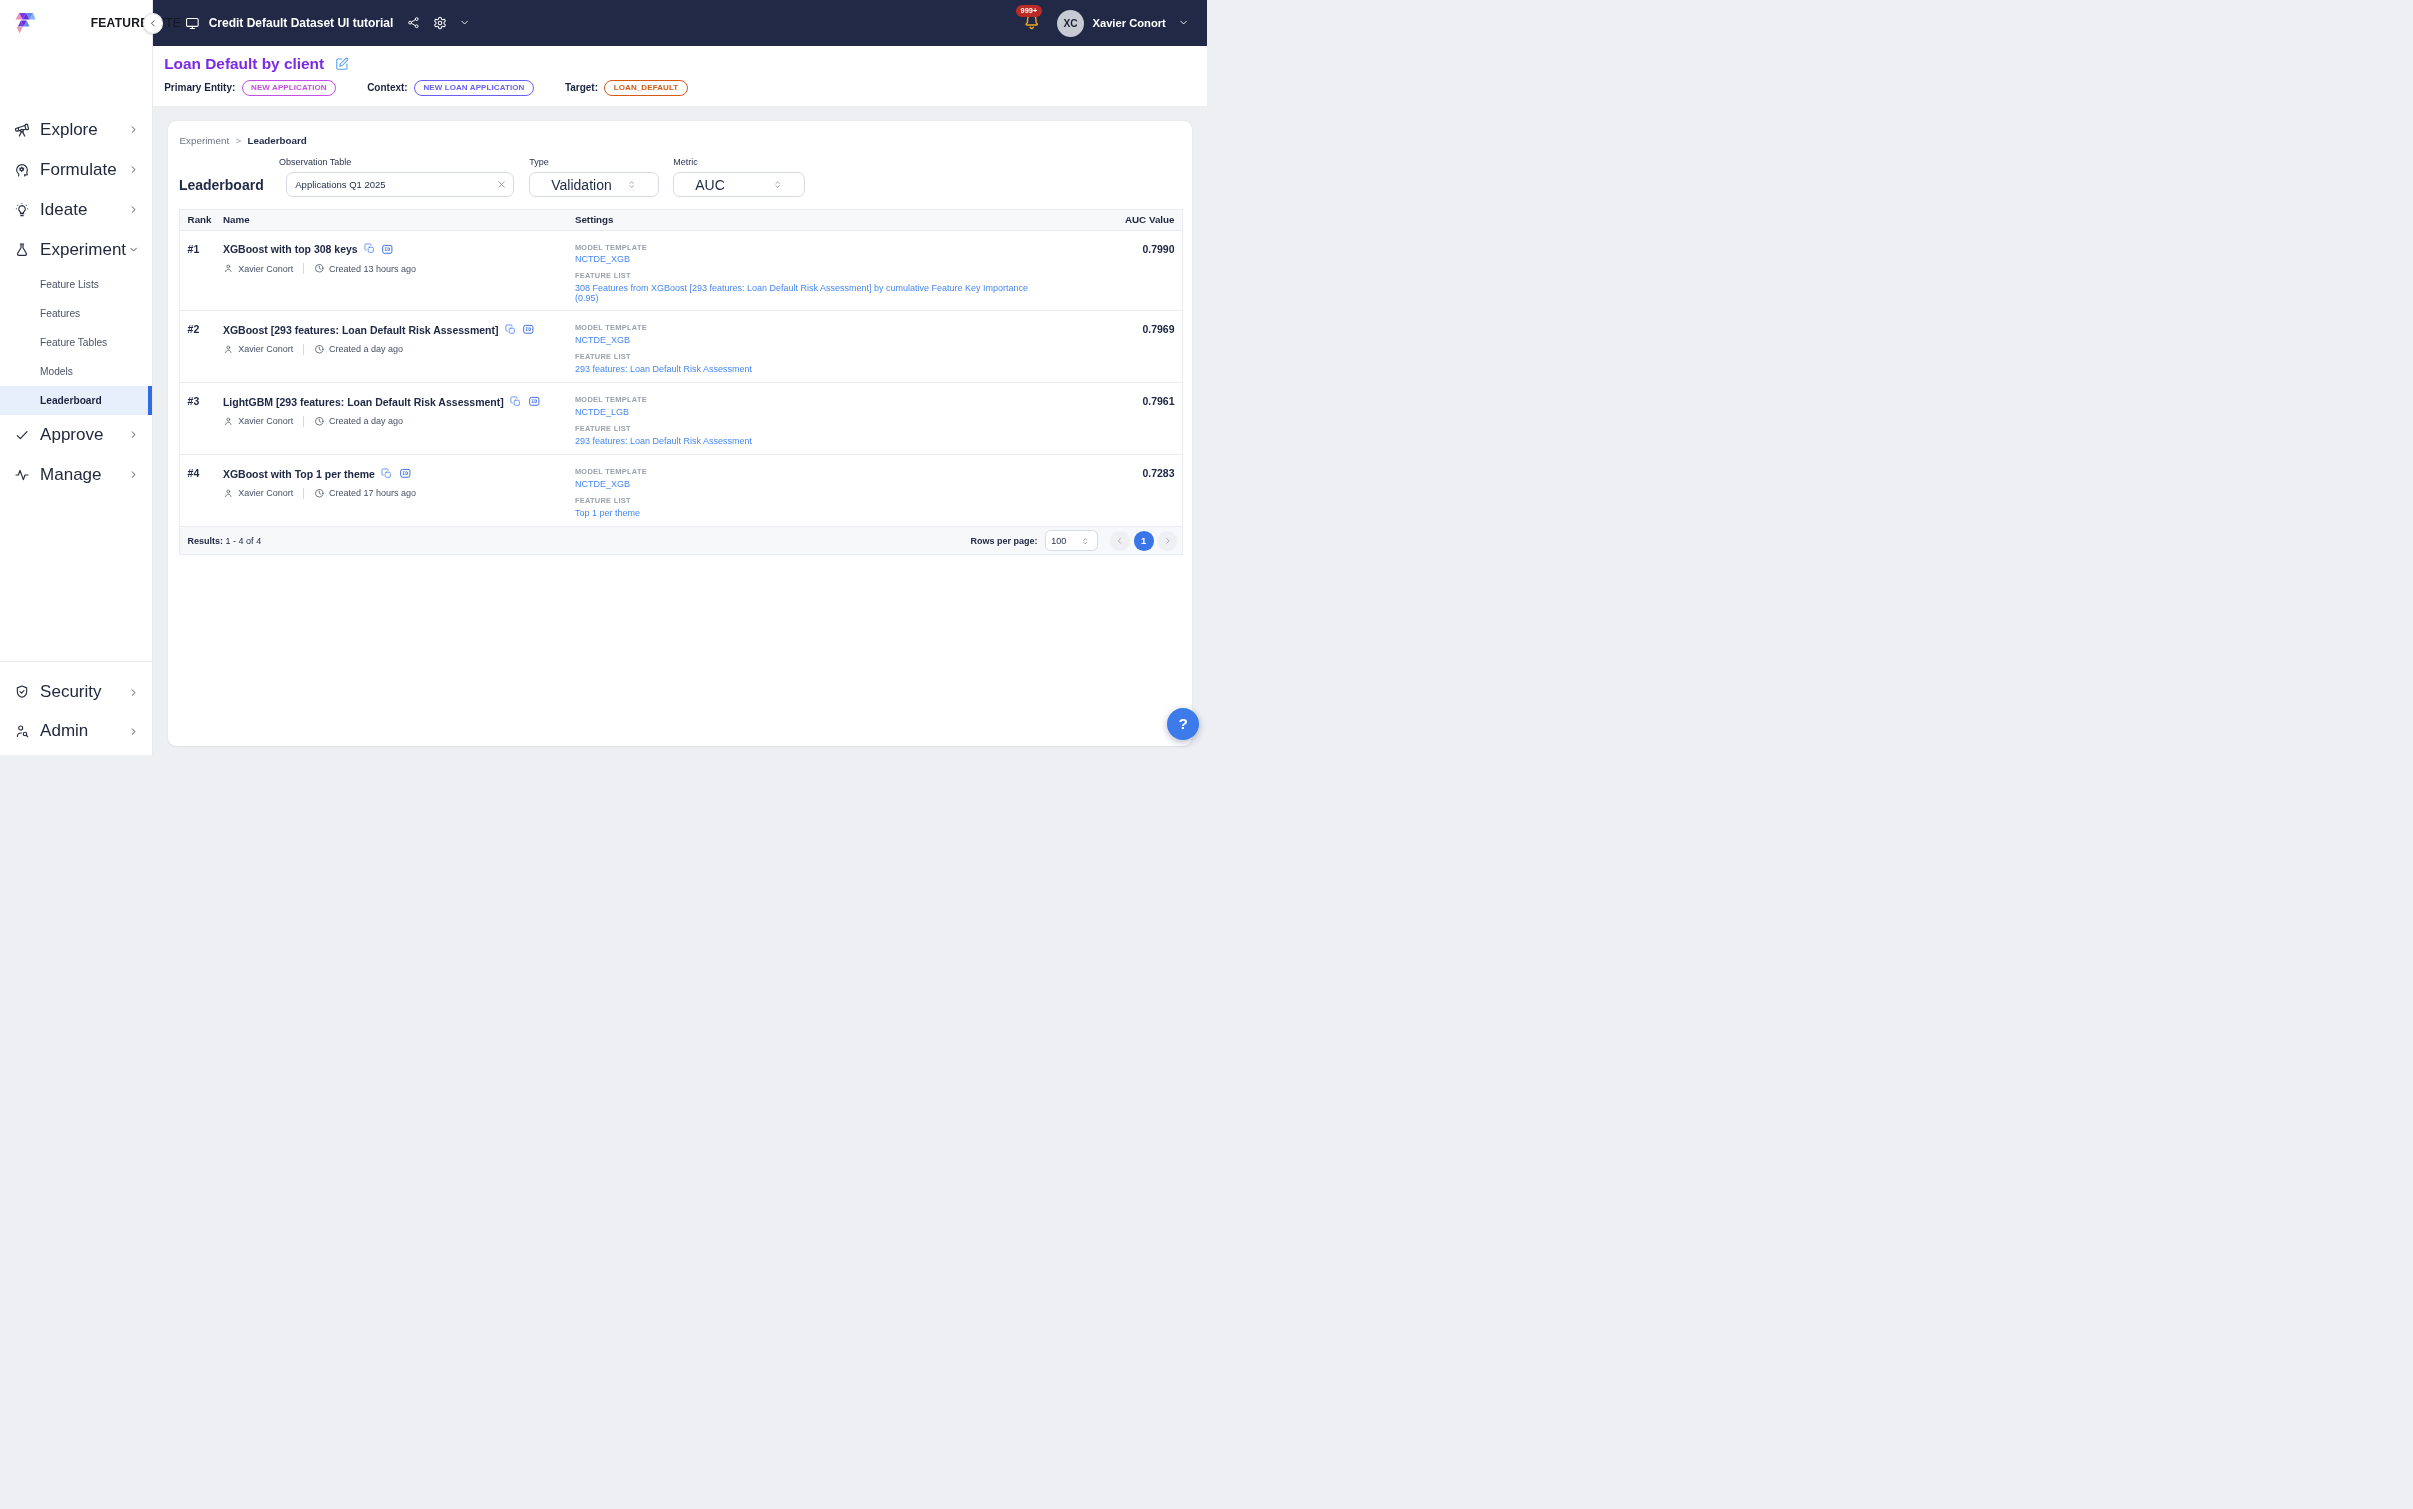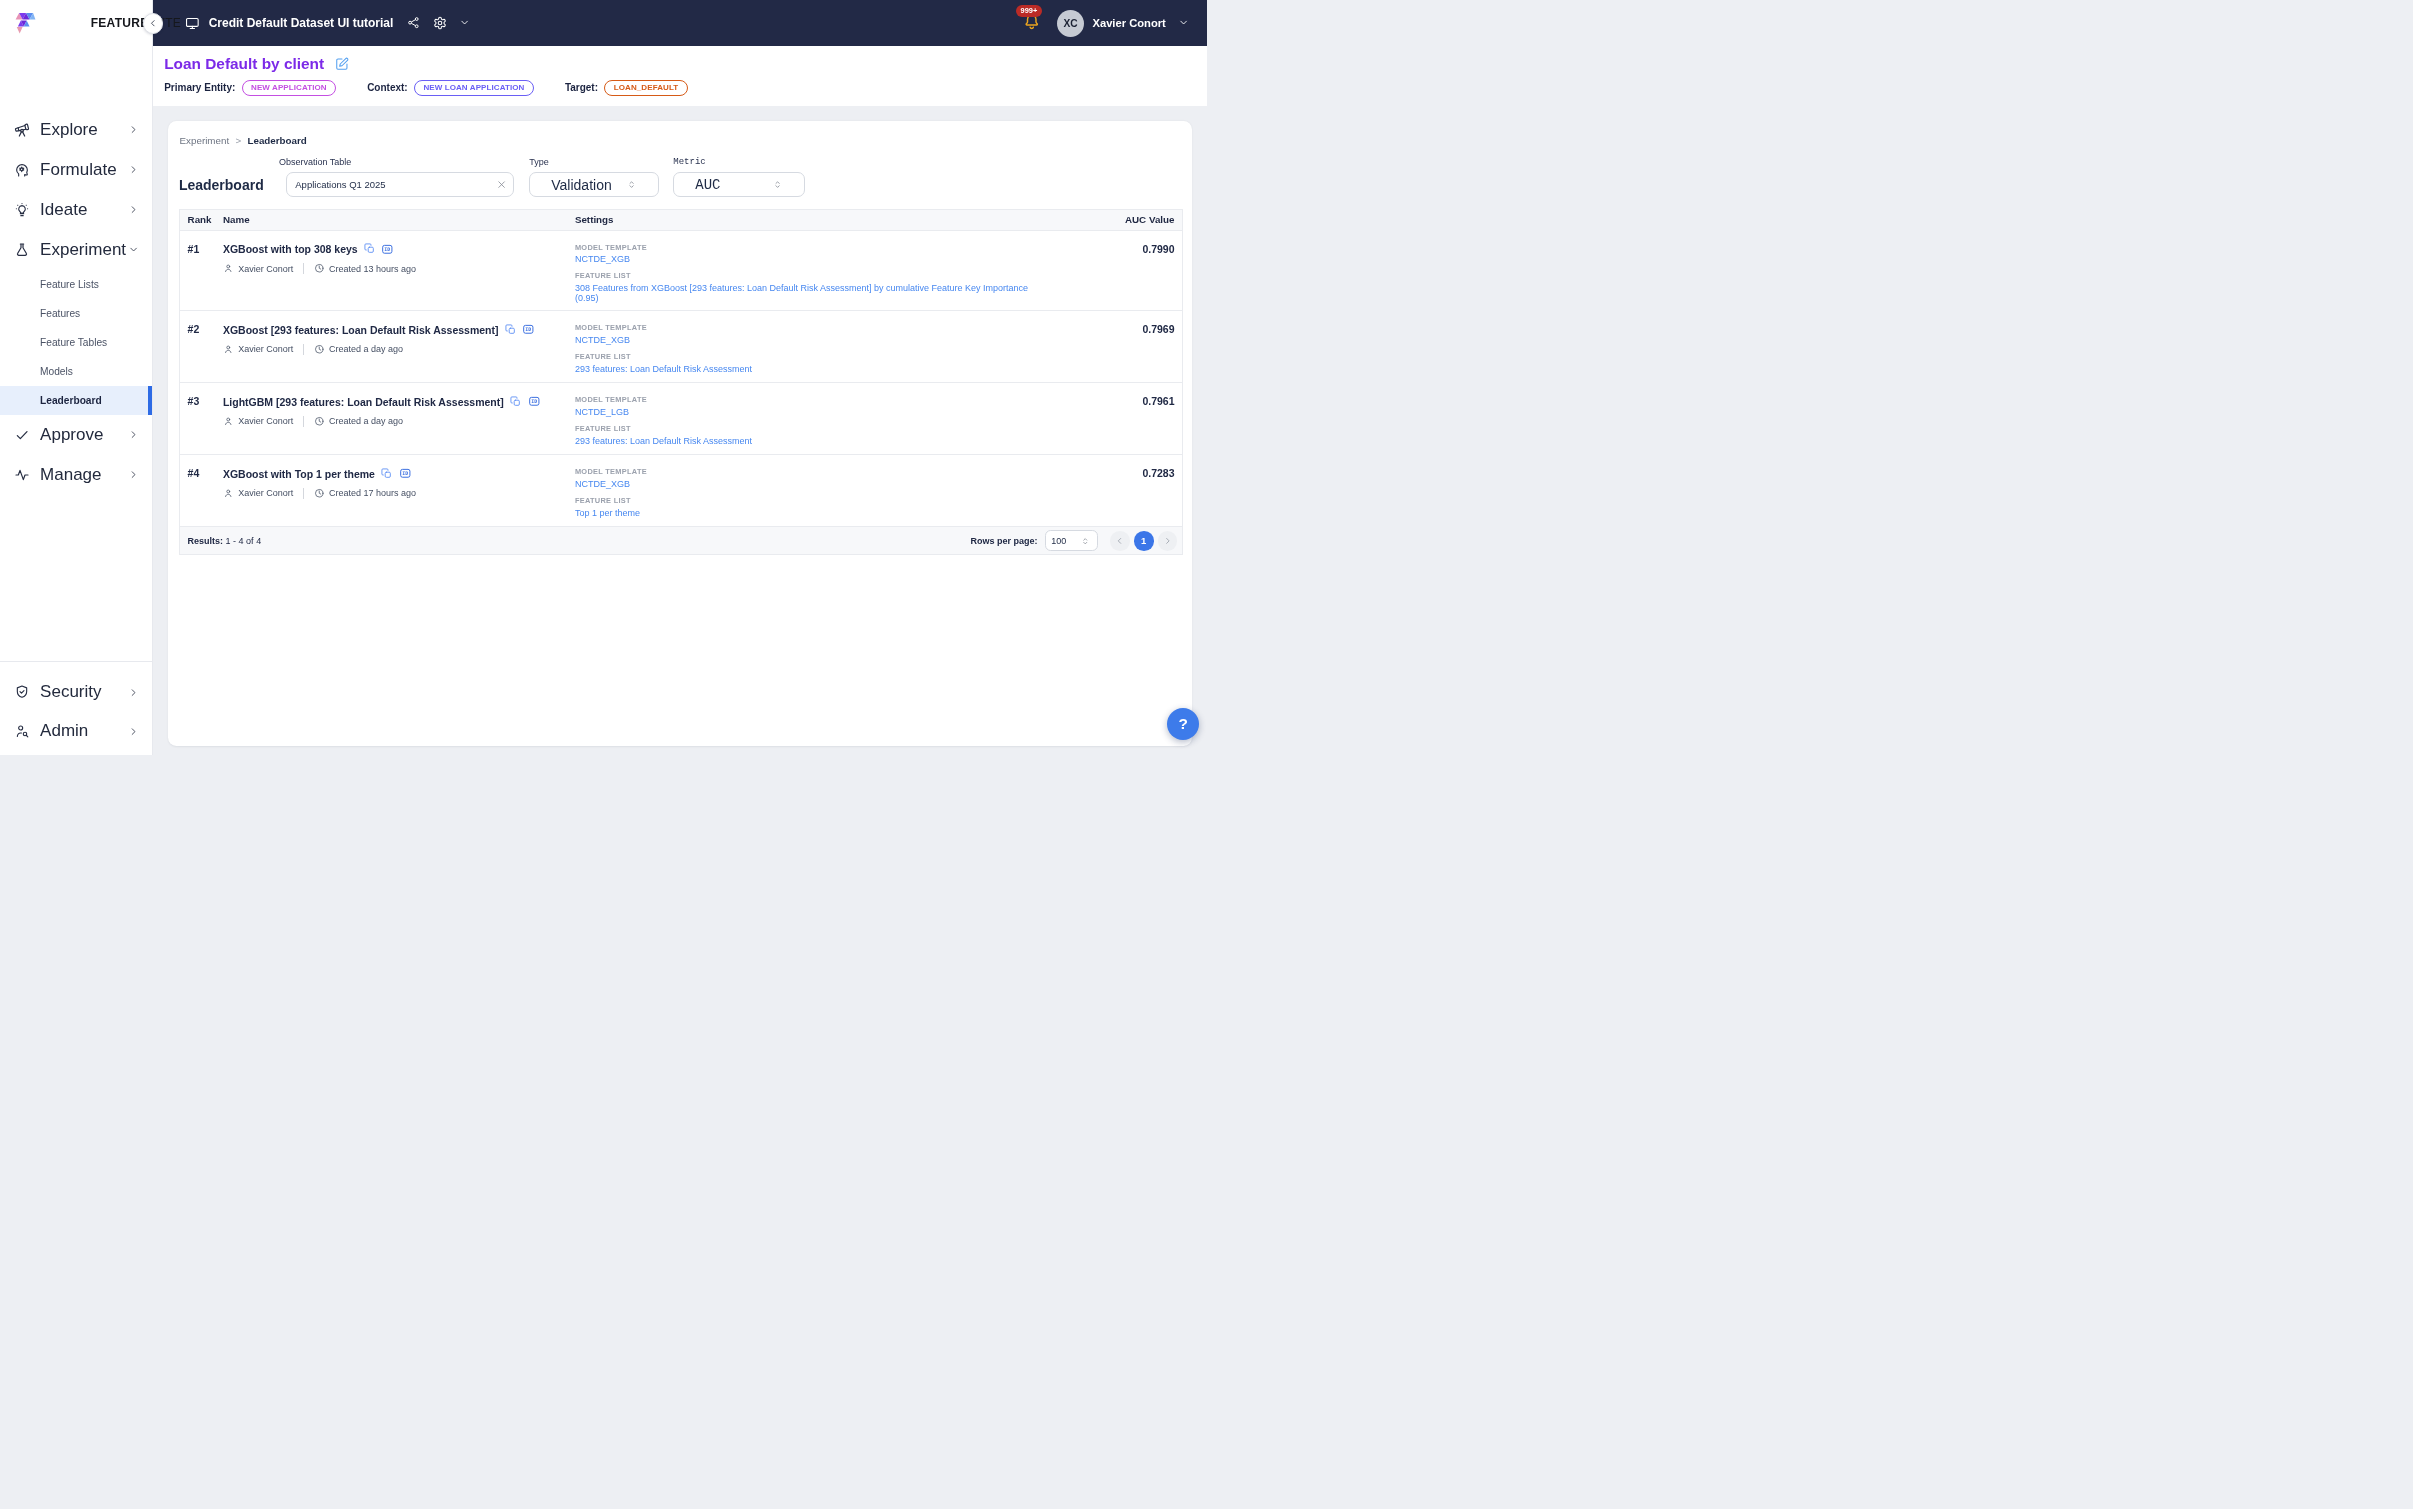--- a/index.html
+++ b/index.html
@@ -118,21 +118,21 @@
   .obs-wrap { width:228px; position:relative;margin-left:7px; }
   .obs-wrap input {
     width:100%; height:25px; border:0.7px solid #d6dae1; border-radius:7px;
     padding:0 25px 0 8.4px; font-size:9.5px; color:#1e2a45;
     font-family:"Liberation Sans", sans-serif; outline:none; background:#fff;
   }
   .obs-clear { position:absolute; right:7px; top:6.3px; color:#8a8f98; cursor:pointer; }
   .sel { justify-content:space-between; cursor:pointer; }
   .sel .stepper { color:#8a8f98; }
   .f-type { width:130px; margin-left:15.4px; }
-  .f-metric { width:132px; margin-left:14px;font-family:Liberation Mono, monospace; }
+  .f-metric { width:132px; margin-left:14px; }
 
   
   .table { margin-top:11.2px; border:0.7px solid #e9ebef; }
   .tgrid { display:grid; grid-template-columns:43px 352px 1fr 119px; }
   .thead { background:#f7f8fa; border-bottom:0.7px solid #e9ebef; height:21px; align-items:center; }
   .thead .hc { font-size:9.8px; font-weight:600; color:#1f2742; }
   .hc-rank { padding-left:7.7px; }
   .hc-auc { text-align:right; padding-right:7px; }
   .trow { border-bottom:0.7px solid #e9ebef; min-height:72px; }
   .trow .cell { padding-top:12px; }

